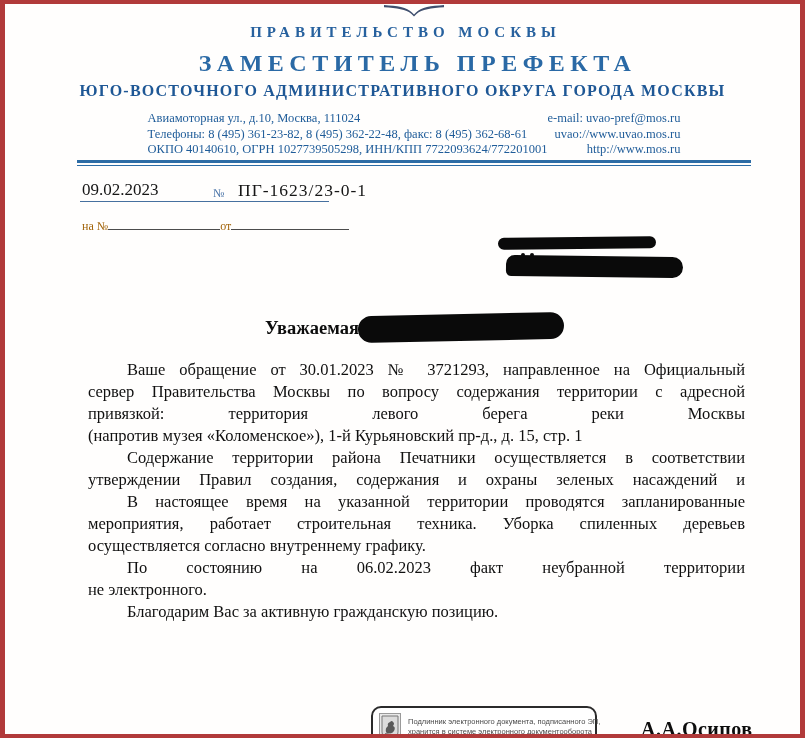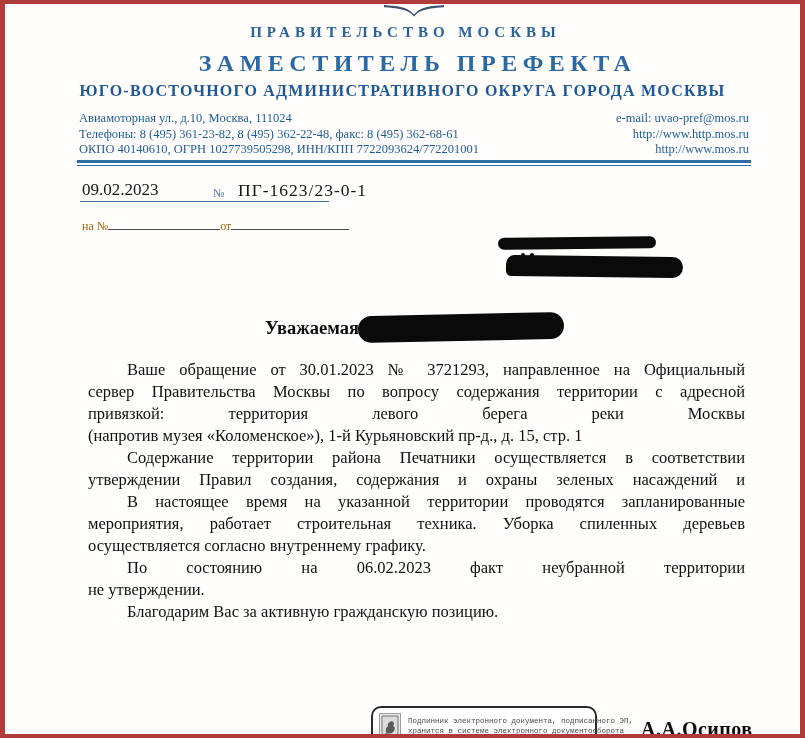--- a/index.html
+++ b/index.html
@@ -19,21 +19,21 @@
   .lh-gov{top:20px;left:0;width:100%;text-align:center;
     font-size:15px;font-weight:bold;letter-spacing:5px;padding-left:3px;
     color:#27619e;}
   .lh-title{top:46px;left:0;width:100%;text-align:center;
     font-size:24px;font-weight:bold;letter-spacing:5.5px;padding-left:15px;
     color:#2a69a5;}
   .lh-sub{top:70px;left:0;width:100%;text-align:center;
     font-size:16px;font-weight:bold;letter-spacing:1.2px;
     color:#1e5795;margin-top:8px;}
   .contacts{top:107px;left:74px;width:670px;display:flex;
-    justify-content:space-between;font-size:12.5px;line-height:15.5px;
+    justify-content:center;font-size:12.5px;line-height:15.5px;
     color:#1f5c99;}
   .contacts .c-right{text-align:right;}
   .rule{top:156px;left:72px;width:674px;height:6px;
     border-top:3px solid #2d6ca5;border-bottom:1px solid #2d6ca5;
     box-sizing:border-box;}
   
   .ref-date{top:176px;left:77px;font-size:17px;color:#161616;}
   .ref-u1{top:197px;left:75px;width:128px;border-bottom:1px solid #46709f;}
   .ref-no{top:182px;left:208px;font-size:12px;color:#4a74a8;}
   .ref-u2{top:197px;left:198px;width:126px;border-bottom:1px solid #46709f;}
@@ -58,21 +58,21 @@
   .body-text .line{height:22px;line-height:22px;text-align:justify;text-align-last:justify;white-space:normal;margin-left:7px;}
   .body-text .line.last{text-align-last:left;}
   .body-text .line.first{text-indent:39px;}
   
   .sig{top:698px;left:636px;font-size:20px;font-weight:bold;letter-spacing:.5px;color:#0d0d0d;margin-top:16px;}
   
   .stamp{top:702px;left:366px;width:226px;height:48px;
     box-sizing:border-box;border:2px solid #2b2b2b;border-radius:10px;
     display:flex;align-items:flex-start;gap:7px;padding:5px 6px;background:#fff;}
   .stamp-emblem{flex:0 0 auto;border:1px solid #9a9a9a;background:#e9e9e9;}
-  .stamp-text{font-family:Liberation Mono, monospace;
+  .stamp-text{font-family:Liberation Sans, sans-serif;
     font-size:7.5px;line-height:9.5px;color:#4a4a4a;white-space:nowrap;padding-top:4px;}
   
   .emblem-remnant{top:0px;left:378px;}
 </style>
 </head>
 <body>
 
 <div class="page">
 
   <svg class="abs emblem-remnant" width="62" height="13" viewBox="0 0 62 13">
@@ -84,21 +84,21 @@
   <div class="abs lh-sub">ЮГО-ВОСТОЧНОГО АДМИНИСТРАТИВНОГО ОКРУГА ГОРОДА МОСКВЫ</div>
 
   <div class="abs contacts">
     <div class="c-left">
       <div>Авиамоторная ул., д.10, Москва, 111024</div>
       <div>Телефоны: 8 (495) 361-23-82, 8 (495) 362-22-48, факс: 8 (495) 362-68-61</div>
       <div>ОКПО 40140610, ОГРН 1027739505298, ИНН/КПП 7722093624/772201001</div>
     </div>
     <div class="c-right">
       <div>e-mail: uvao-pref@mos.ru</div>
-      <div>http://www.http.mos.ru</div>
+      <div>uvao://www.uvao.mos.ru</div>
       <div>http://www.mos.ru</div>
     </div>
   </div>
 
   <div class="abs rule"></div>
 
   <div class="abs ref-date">09.02.2023</div>
   <div class="abs ref-u1"></div>
   <div class="abs ref-no">№</div>
   <div class="abs ref-u2"></div>
@@ -120,21 +120,21 @@
       <div class="line first">Ваше обращение от 30.01.2023 № 3721293, направленное на Официальный</div>
       <div class="line">сервер Правительства Москвы по вопросу содержания территории с адресной</div>
       <div class="line">привязкой: территория левого берега реки Москвы</div>
       <div class="line last">(напротив музея «Коломенское»), 1-й Курьяновский пр-д., д. 15, стр. 1</div>
       <div class="line first">Содержание территории района Печатники осуществляется в соответствии</div>
       <div class="line">утверждении Правил создания, содержания и охраны зеленых насаждений и</div>
       <div class="line first">В настоящее время на указанной территории проводятся запланированные</div>
       <div class="line">мероприятия, работает строительная техника. Уборка спиленных деревьев</div>
       <div class="line last">осуществляется согласно внутреннему графику.</div>
       <div class="line first">По состоянию на 06.02.2023 факт неубранной территории</div>
-      <div class="line last">не утверждении.</div>
+      <div class="line last">не электронного.</div>
       <div class="line first last">Благодарим Вас за активную гражданскую позицию.</div>
     </div>
 
   <div class="abs sig">А.А.Осипов</div>
 
   <div class="abs stamp">
     <svg class="stamp-emblem" width="20" height="28" viewBox="0 0 20 28">
       <path d="M2,2 H18 V18 Q18,24 10,27 Q2,24 2,18 Z" fill="#dcdcdc" stroke="#777" stroke-width="1"></path>
       <path d="M6,18 Q5,14 8,12 Q7,9 10,8 Q12,6 13,8 Q15,9 13,12 Q16,13 14,17 Q12,20 9,19 Q7,20 6,18 Z" fill="#5a5a5a"></path>
       <path d="M5,20 L15,21" stroke="#5a5a5a" stroke-width="1.5"></path>

